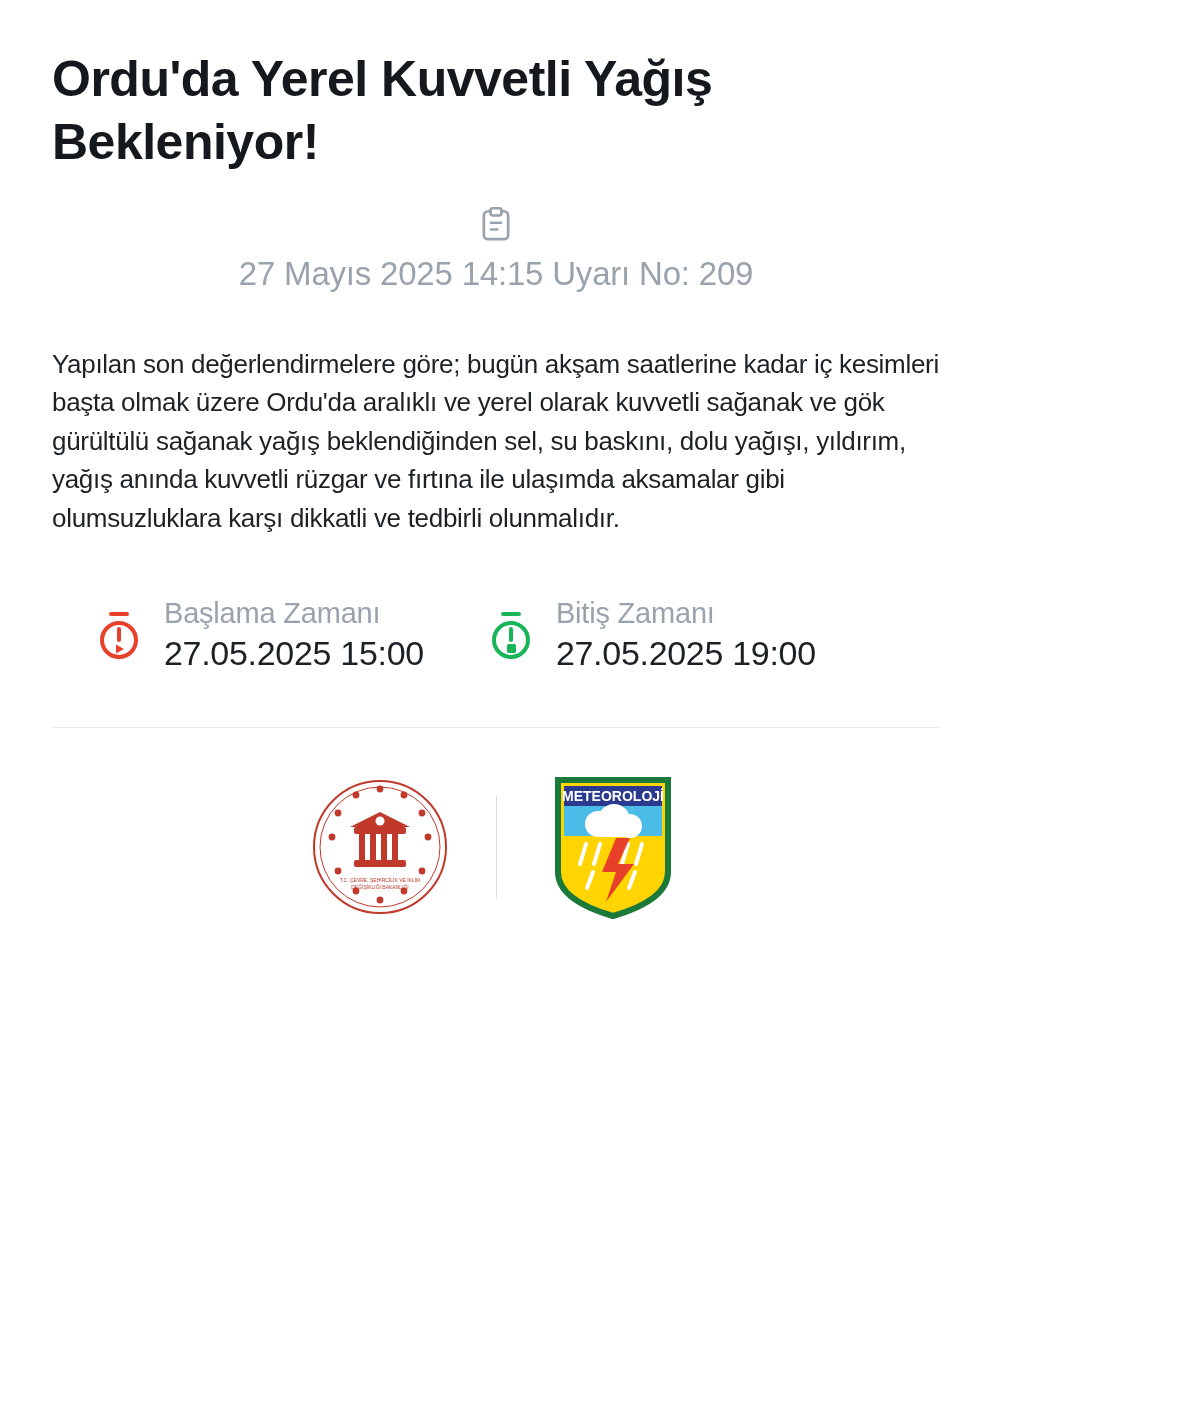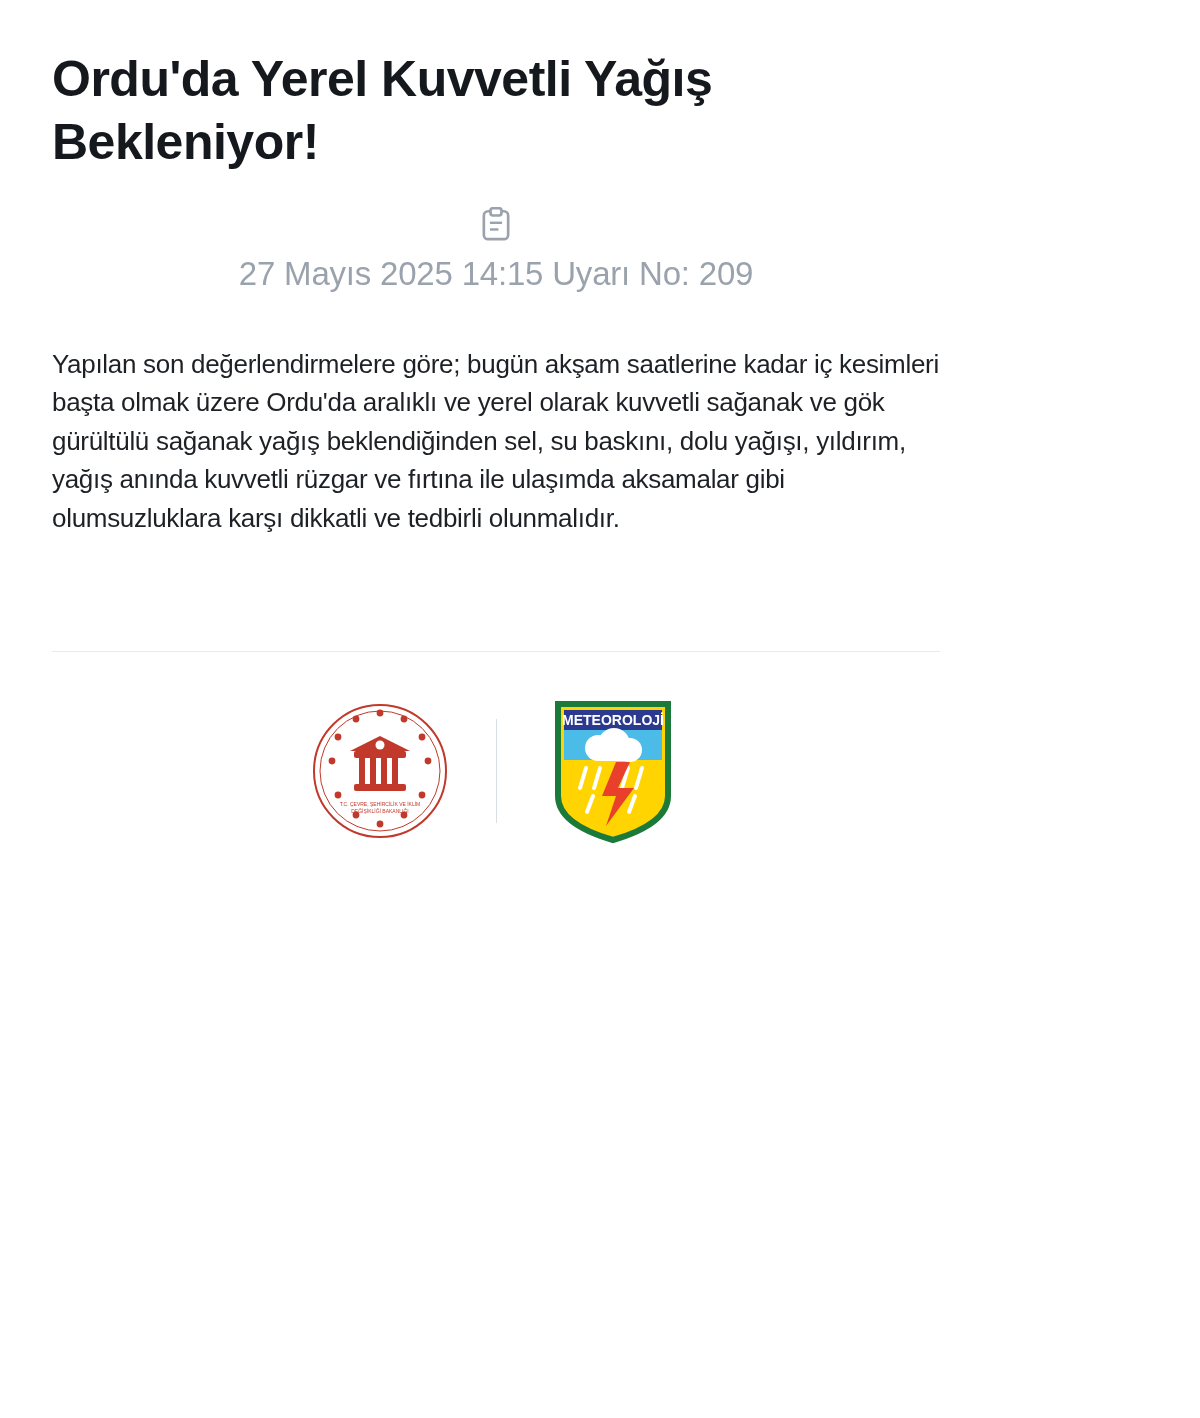--- a/index.html
+++ b/index.html
@@ -134,21 +134,49 @@
         <line x1="7" y1="18.5" x2="14" y2="18.5" stroke="#9aa3ad" stroke-width="2"></line>
       </svg>
     </span>
     <span class="meta-text">27 Mayıs 2025 14:15 Uyarı No: 209</span>
   </div>
 
   <p class="body-text">Yapılan son değerlendirmelere göre; bugün akşam saatlerine kadar iç kesimleri başta olmak üzere Ordu'da aralıklı ve yerel olarak kuvvetli sağanak ve gök gürültülü sağanak yağış beklendiğinden sel, su baskını, dolu yağışı, yıldırım, yağış anında kuvvetli rüzgar ve fırtına ile ulaşımda aksamalar gibi olumsuzluklara karşı dikkatli ve tedbirli olunmalıdır.</p>
 
   <div class="times">
 
-
+    <div class="time-block">
+      <span class="time-icon">
+        <svg viewBox="0 0 54 54" width="54" height="54" fill="none" xmlns="http://www.w3.org/2000/svg">
+          <line x1="19" y1="6" x2="35" y2="6" stroke="#e8402a" stroke-width="4" stroke-linecap="round"></line>
+          <circle cx="27" cy="32" r="17" stroke="#e8402a" stroke-width="4"></circle>
+          <line x1="27" y1="32" x2="27" y2="21" stroke="#e8402a" stroke-width="4" stroke-linecap="round"></line>
+          <path d="M24 36.5 L32 41 L24 45.5 Z" fill="#e8402a"></path>
+        </svg>
+      </span>
+      <span class="time-labels">
+        <span class="time-label">Başlama Zamanı</span>
+        <span class="time-value">27.05.2025 15:00</span>
+      </span>
+    </div>
+
+    <div class="time-block">
+      <span class="time-icon">
+        <svg viewBox="0 0 54 54" width="54" height="54" fill="none" xmlns="http://www.w3.org/2000/svg">
+          <line x1="19" y1="6" x2="35" y2="6" stroke="#18b558" stroke-width="4" stroke-linecap="round"></line>
+          <circle cx="27" cy="32" r="17" stroke="#18b558" stroke-width="4"></circle>
+          <line x1="27" y1="32" x2="27" y2="21" stroke="#18b558" stroke-width="4" stroke-linecap="round"></line>
+          <rect x="23" y="36" width="9" height="9" rx="1.5" fill="#18b558"></rect>
+        </svg>
+      </span>
+      <span class="time-labels">
+        <span class="time-label">Bitiş Zamanı</span>
+        <span class="time-value">27.05.2025 19:00</span>
+      </span>
+    </div>
 
   </div>
 
   <div class="divider"></div>
 
   <div class="logos">
 
     <div class="logo-box">
       <svg viewBox="0 0 140 150" width="140" height="150" xmlns="http://www.w3.org/2000/svg">
         <circle cx="70" cy="75" r="66" fill="#ffffff" stroke="#c0392b" stroke-width="2"></circle>

